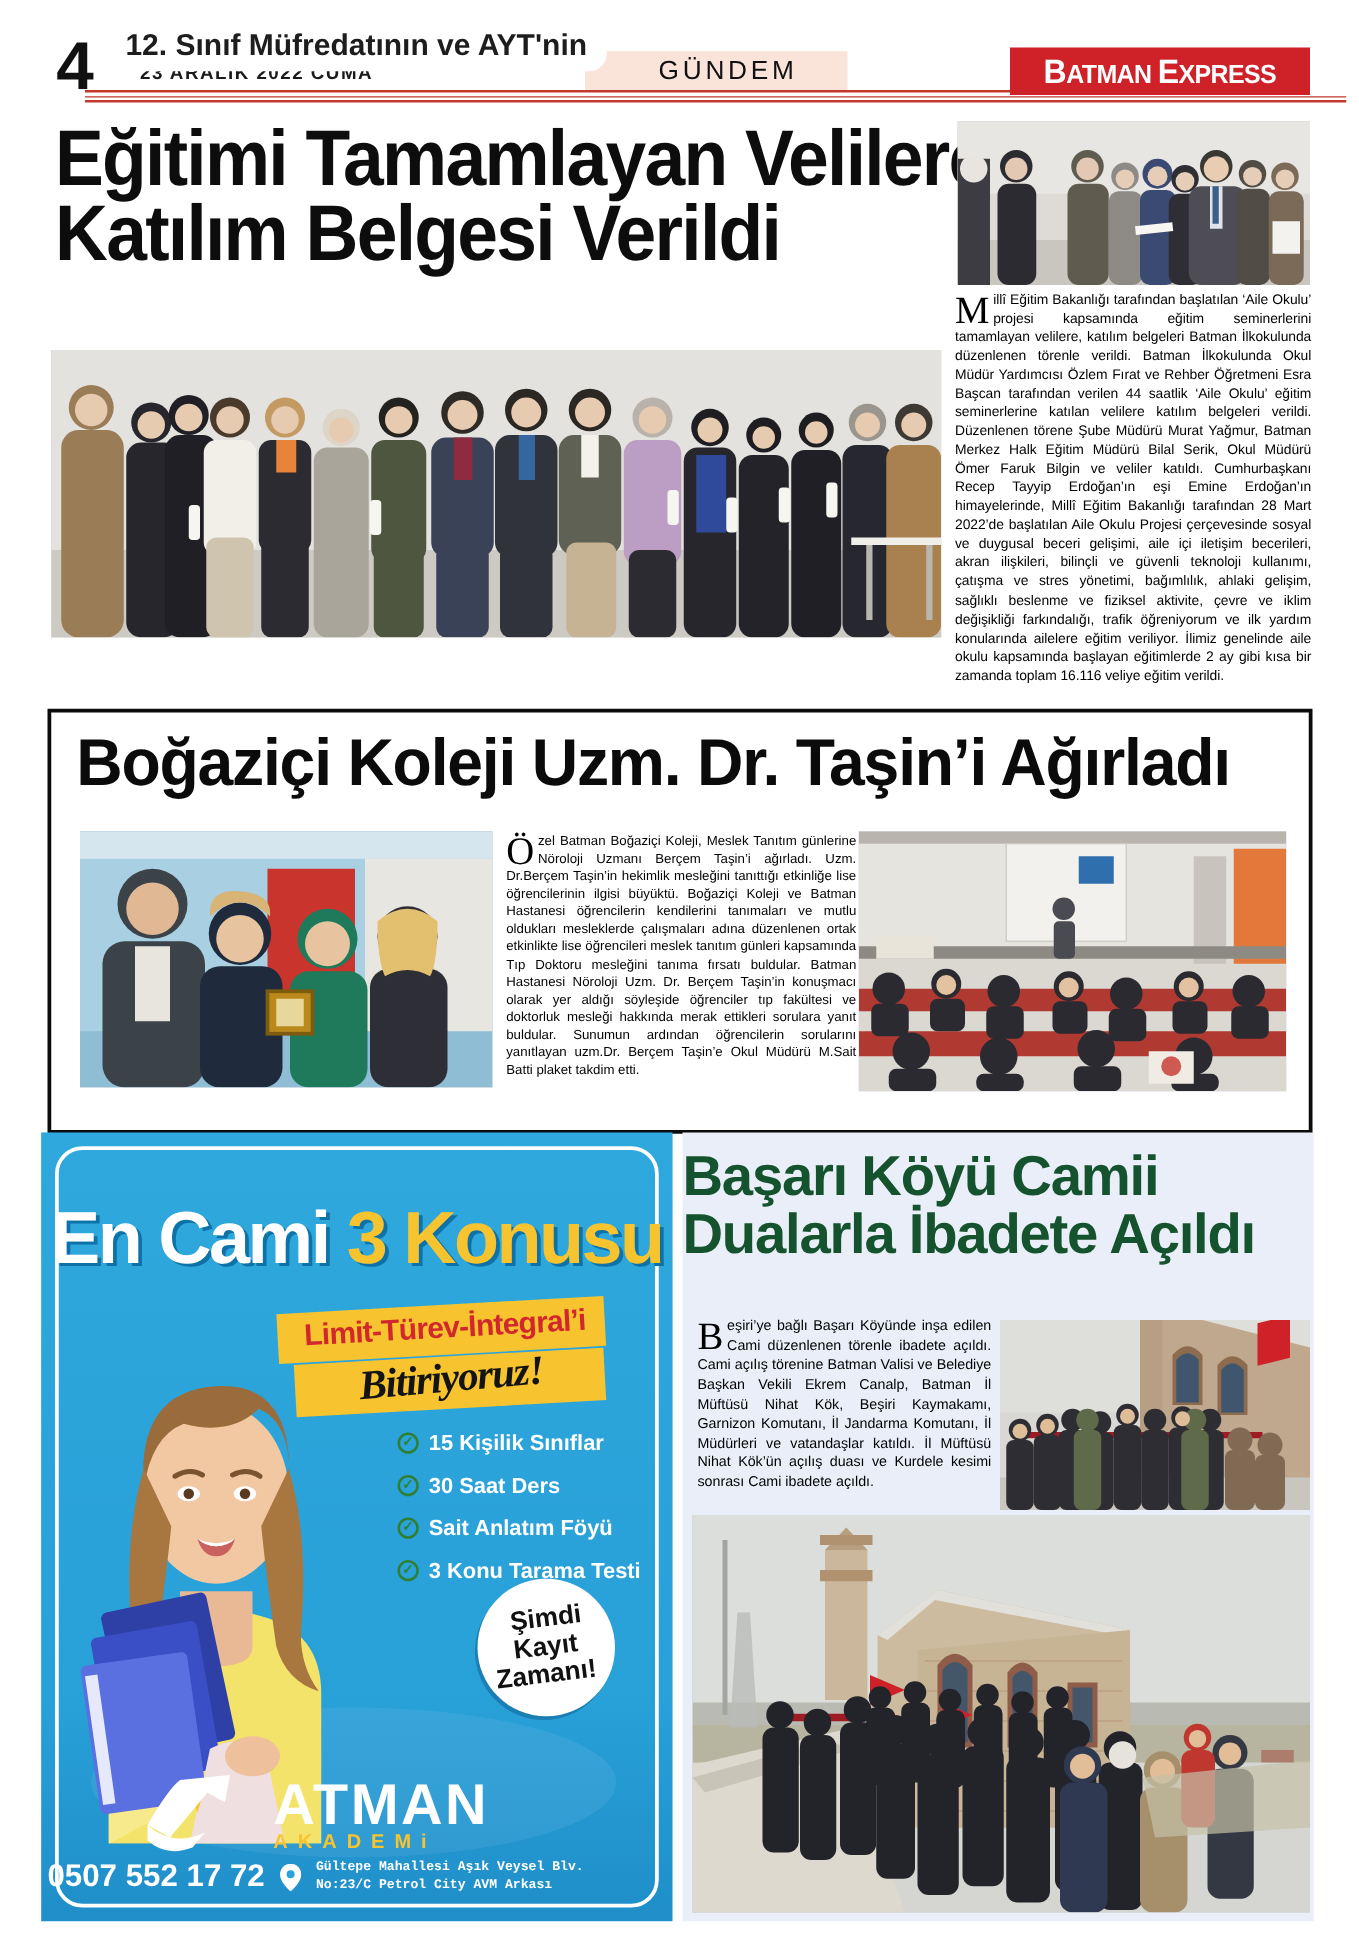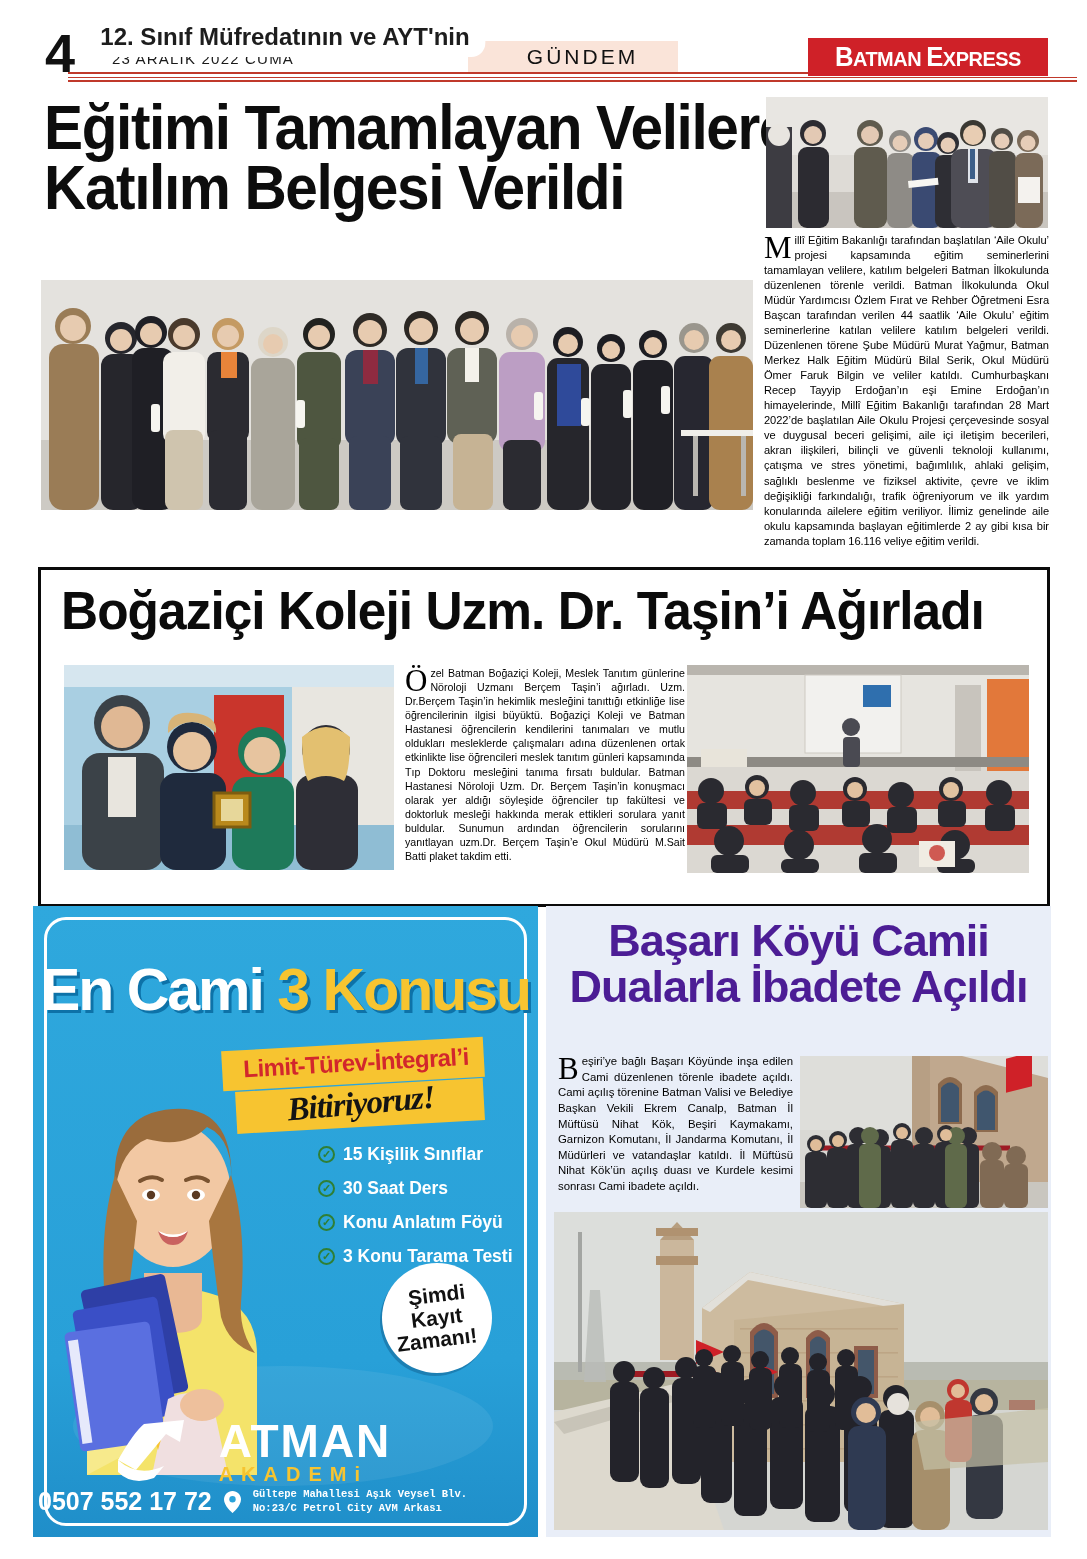--- a/index.html
+++ b/index.html
@@ -24,21 +24,21 @@
     position: absolute; left: 100px; top: 36px; width: 190px; height: 2px;
     background: #c0392b;
   }
   .fb-link {
     position: absolute; left: 232px; top: 27px;
     font-size: 12.5px; font-weight: 700; color: #c0392b;
     font-family: "Liberation Sans", sans-serif; letter-spacing: -0.2px;
   }
   .issue-date {
     position: absolute; left: 112px; top: 50px;
-    font-size: 15px; font-weight: 400; color: #1a1a1a;
+    font-size: 15px; font-weight: 700; color: #1a1a1a;
     letter-spacing: 1.2px; font-family: "Liberation Sans", sans-serif;
   }
   .section-tab {
     position: absolute; left: 468px; top: 41px; width: 210px; height: 32px;
     background: #fae4d9;
     display: flex; align-items: center; justify-content: center; padding-left: 19px;
   }
   .section-tab span {
     font-size: 21px; font-weight: 400; letter-spacing: 3px; color: #111;
     font-family: "Liberation Sans", sans-serif;
@@ -191,21 +191,21 @@
   .ad-logo-wrap {
     position: absolute; left: 0; top: 1416px; width: 505px; z-index: 9;
     display: flex; align-items: center; justify-content: center; gap: 13px;
   }
   .ad-logo-text { line-height: 1; }
   .ad-logo-adim {
     font-size: 46px; font-weight: 700; color: #fff; letter-spacing: 2px;
     font-family: "Liberation Sans", sans-serif;
   }
   .ad-logo-akademi {
-    font-size: 20px; font-weight: 700; color: #f7c430; letter-spacing: 8px;
+    font-size: 16px; font-weight: 700; color: #f7c430; letter-spacing: 8px;
     font-family: "Liberation Sans", sans-serif;
   }
   .ad-contact {
     position: absolute; left: 0; top: 1487px; width: 505px; z-index: 9;
     display: flex; align-items: center; justify-content: center; gap: 12px;
   }
   .ad-phone {
     font-size: 25px; font-weight: 700; color: #fff; white-space: nowrap;
     font-family: "Liberation Sans", sans-serif;
   }
@@ -214,22 +214,22 @@
     font-family: Liberation Mono, monospace;
   }
   .pin-icon { width: 17px; height: 22px; flex: 0 0 auto; }
 
   
   .s3 {
     position: absolute; left: 546px; top: 906px; width: 505px; height: 631px;
     background: #e9eef8; overflow: hidden;
   }
   .s3-headline {
-    position: absolute; left: 0; top: 12px; width: 505px; text-align: center;
-    font-size: 45px; font-weight: 700; color: #4c1d95; line-height: 1.02;
+    position: absolute; left: 0; top: 12px; width: 505px; text-align: left;
+    font-size: 45px; font-weight: 700; color: #14532d; line-height: 1.02;
     letter-spacing: -1px; font-family: "Liberation Sans", sans-serif;
   }
   .s3-headline div { white-space: nowrap; }
   .s3-body {
     position: absolute; left: 12px; top: 148px; width: 235px;
     font-size: 11.4px; line-height: 1.37; color: #000; text-align: justify;
     font-family: "Liberation Sans", sans-serif;
   }
   .s3-photo-top {
     position: absolute; left: 254px; top: 150px; width: 248px; height: 152px;
@@ -592,21 +592,21 @@
     <div class="ad-feature">
       <span class="ad-check">✓</span>
       <span>15 Kişilik Sınıflar</span>
     </div>
     <div class="ad-feature">
       <span class="ad-check">✓</span>
       <span>30 Saat Ders</span>
     </div>
     <div class="ad-feature">
       <span class="ad-check">✓</span>
-      <span>Konu Anlatım Föyü</span>
+      <span>Sait Anlatım Föyü</span>
     </div>
     <div class="ad-feature">
       <span class="ad-check">✓</span>
       <span>3 Konu Tarama Testi</span>
     </div>
   </div>
 
   <div class="ad-circle">
     <div>Şimdi</div>
     <div>Kayıt</div>

